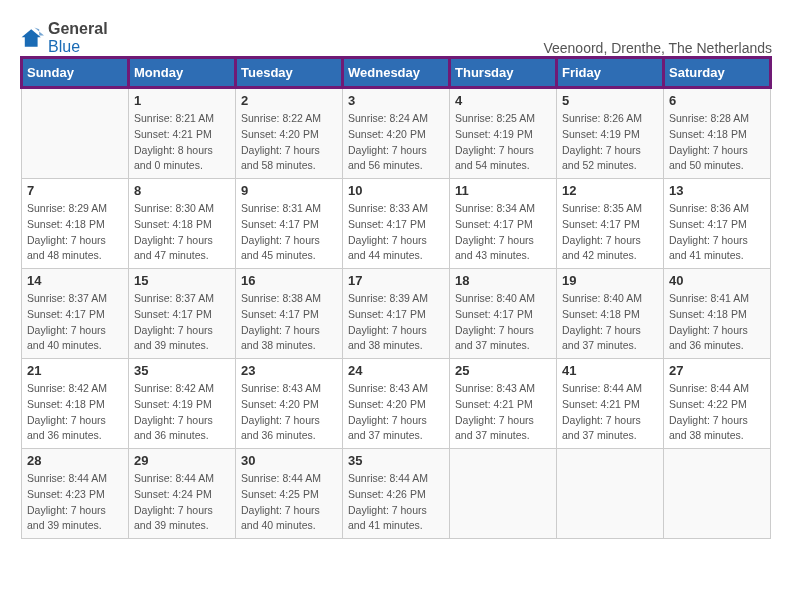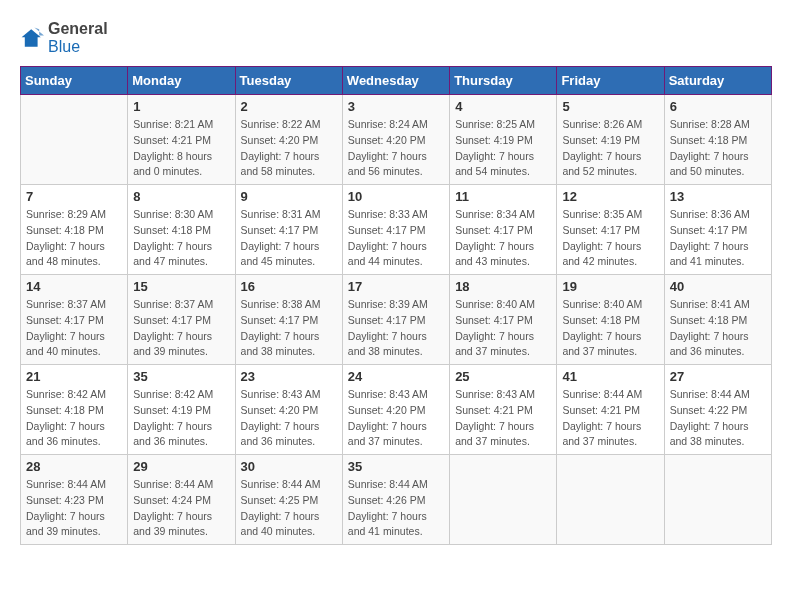--- a/index.html
+++ b/index.html
@@ -7,21 +7,20 @@
       font-family: Arial, sans-serif;
       background: #fff;
       width: 792px;
       min-height: 612px;
       padding: 20px;
     }
     .header {
       display: flex;
       justify-content: space-between;
       align-items: flex-end;
-      margin-bottom: 10px;
     }
     .logo {
       display: flex;
       align-items: center;
       gap: 4px;
     }
     .logo-icon {
       width: 24px;
       height: 24px;
     }
@@ -42,21 +41,21 @@
       border-collapse: collapse;
       font-size: 11px;
     }
     thead tr th {
       background-color: #2e6db4;
       color: #fff;
       padding: 6px 4px;
       text-align: left;
       font-size: 13px;
       font-weight: bold;
-      border: 1px solid #701a75;
+      border: 3px solid #701a75;
     }
     tbody tr td {
       border: 1px solid #ccc;
       vertical-align: top;
       padding: 4px 5px;
       min-height: 80px;
       width: 107px;
     }
     tbody tr:nth-child(odd) td {
       background-color: #f9f9f9;
@@ -88,20 +87,21 @@
     <svg class="logo-icon" viewBox="0 0 30 30" xmlns="http://www.w3.org/2000/svg">
       <polygon points="14,4 26,14 22,14 22,26 6,26 6,14 2,14" fill="#1a6bb5"></polygon>
       <polygon points="18,2 30,12 24,12 24,4" fill="#1a6bb5" opacity="0.6"></polygon>
     </svg>
     <div>
       <div style="font-size:16px;font-weight:bold;color:#444;">General</div>
       <div style="font-size:16px;font-weight:normal;color:#1a6bb5;">Blue</div>
     </div>
   </div>
   <div class="title-block">
+    <div class="location">Veenoord, Drenthe, The Netherlands</div>
   </div>
 </div>
 
 <table>
   <thead>
     <tr>
     <th>Sunday</th>
         <th>Monday</th>
         <th>Tuesday</th>
         <th>Wednesday</th>

